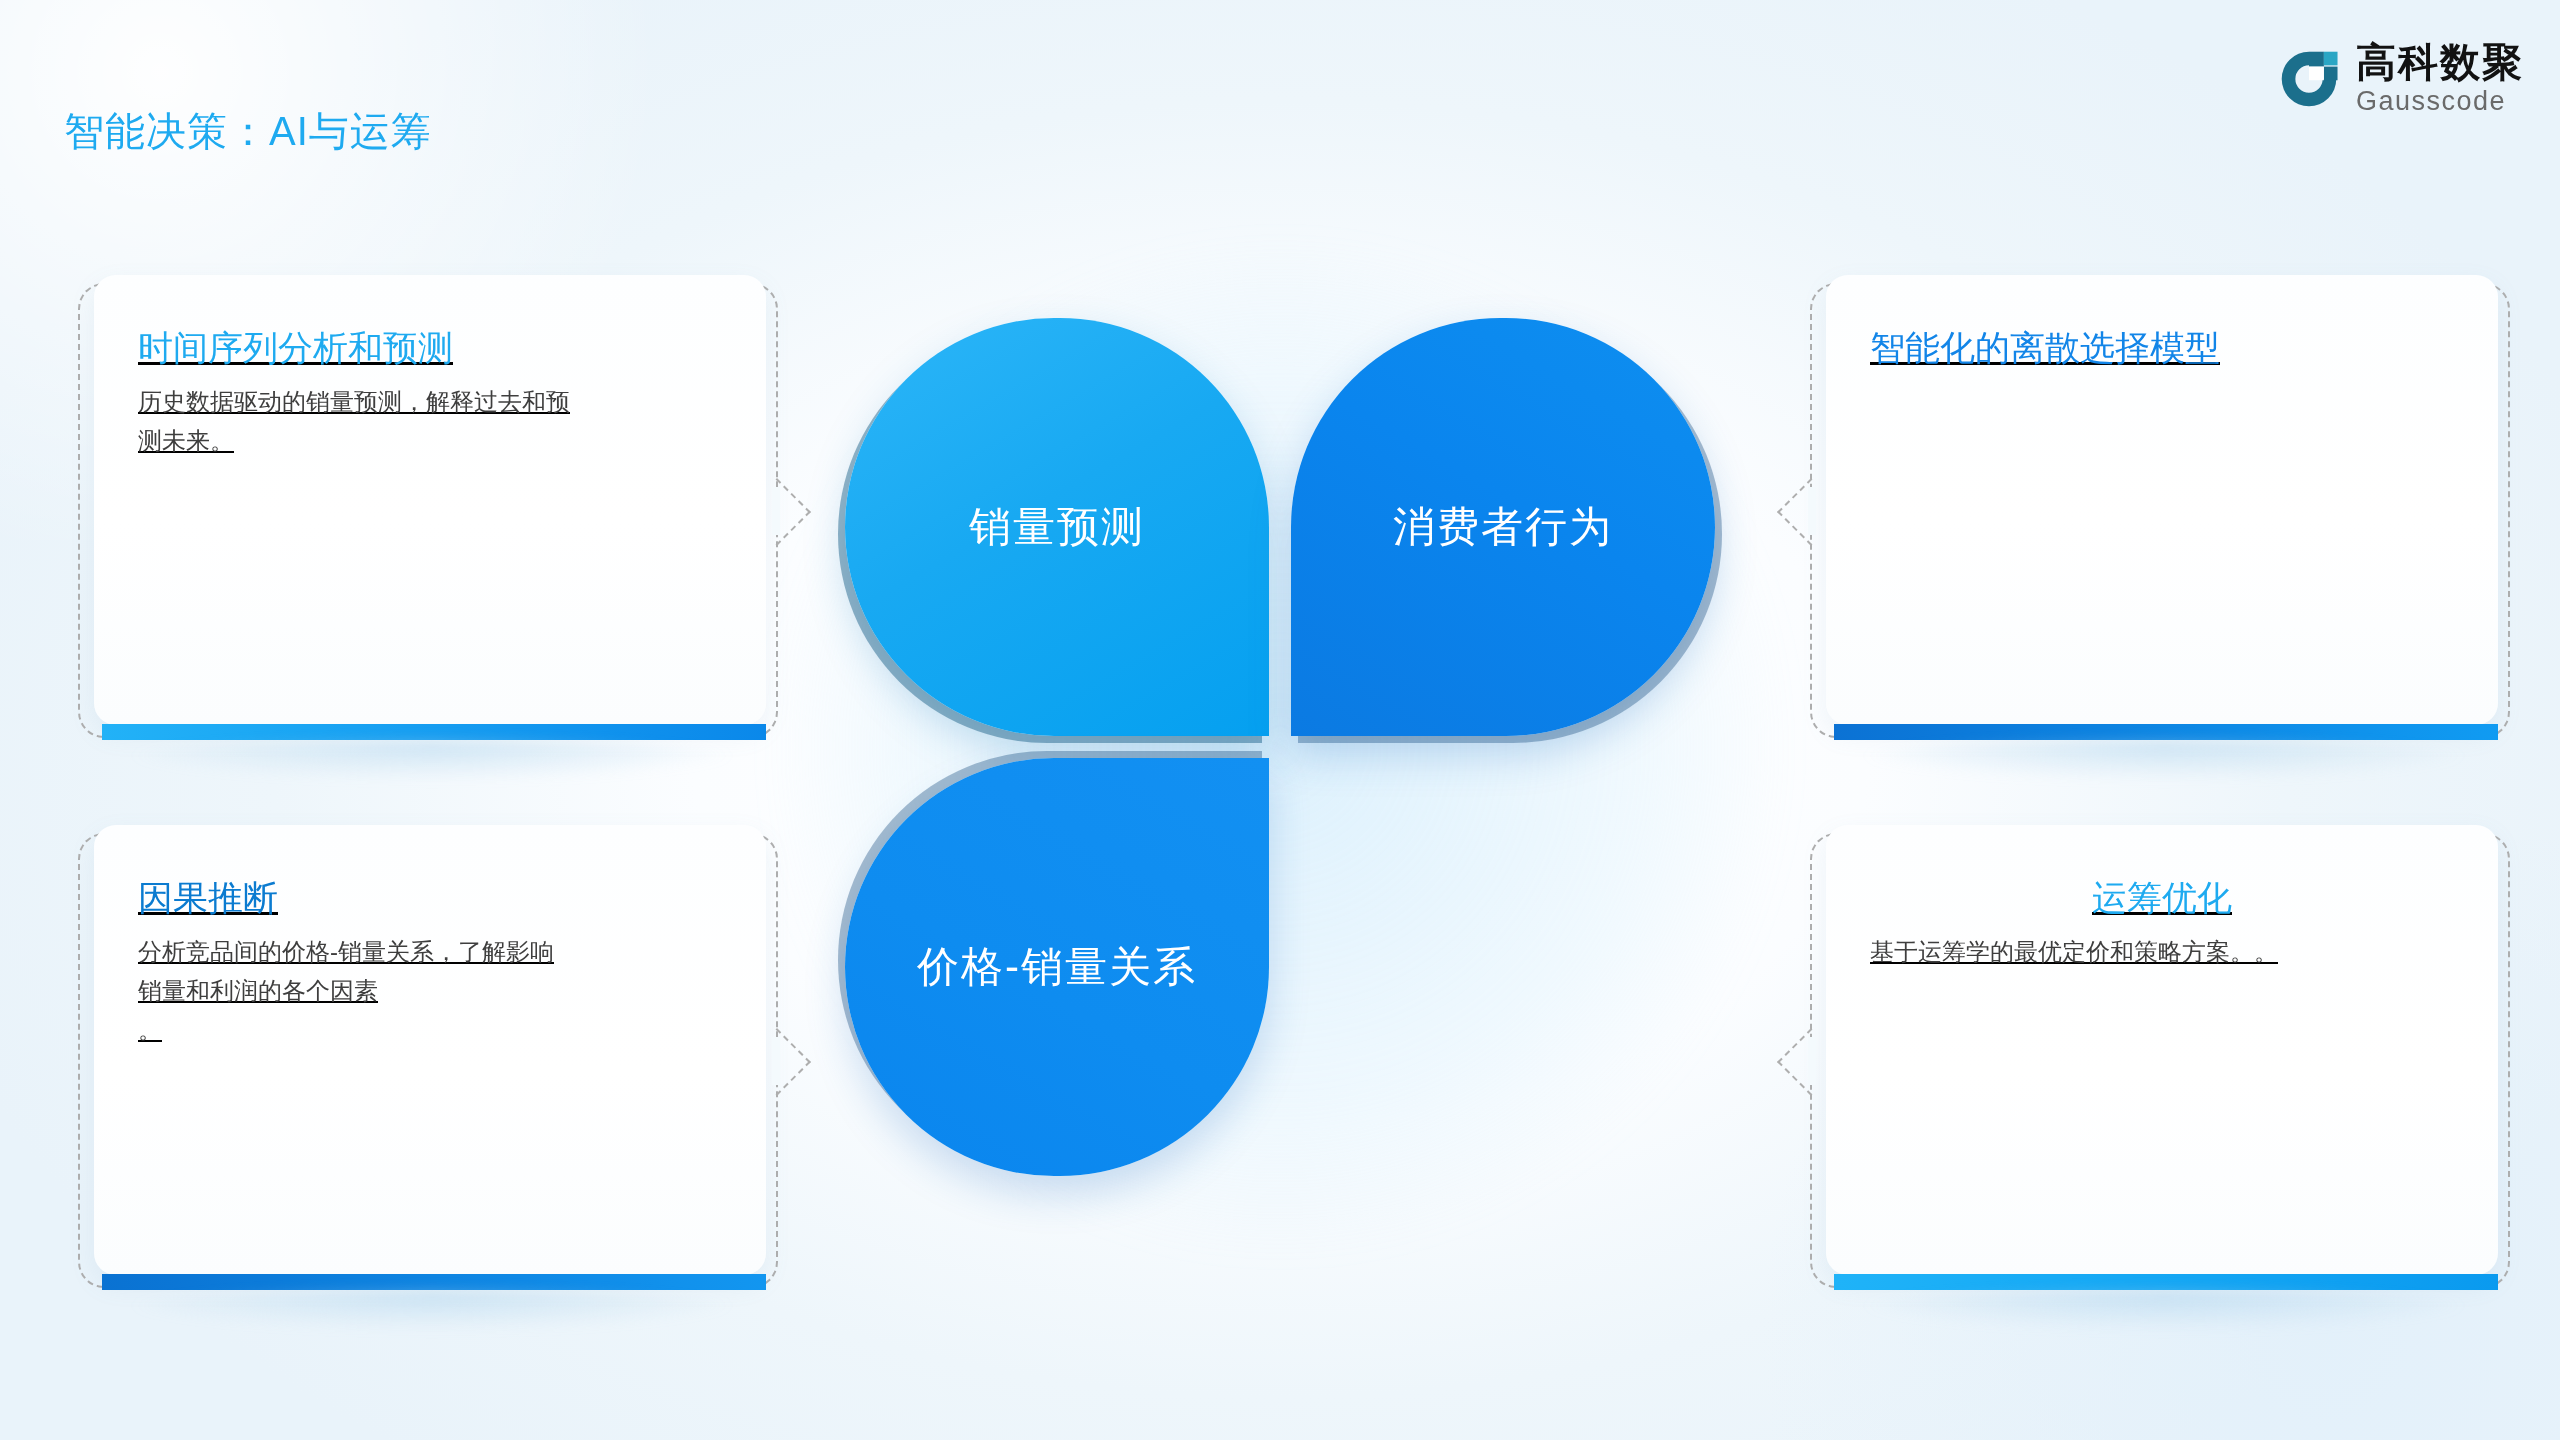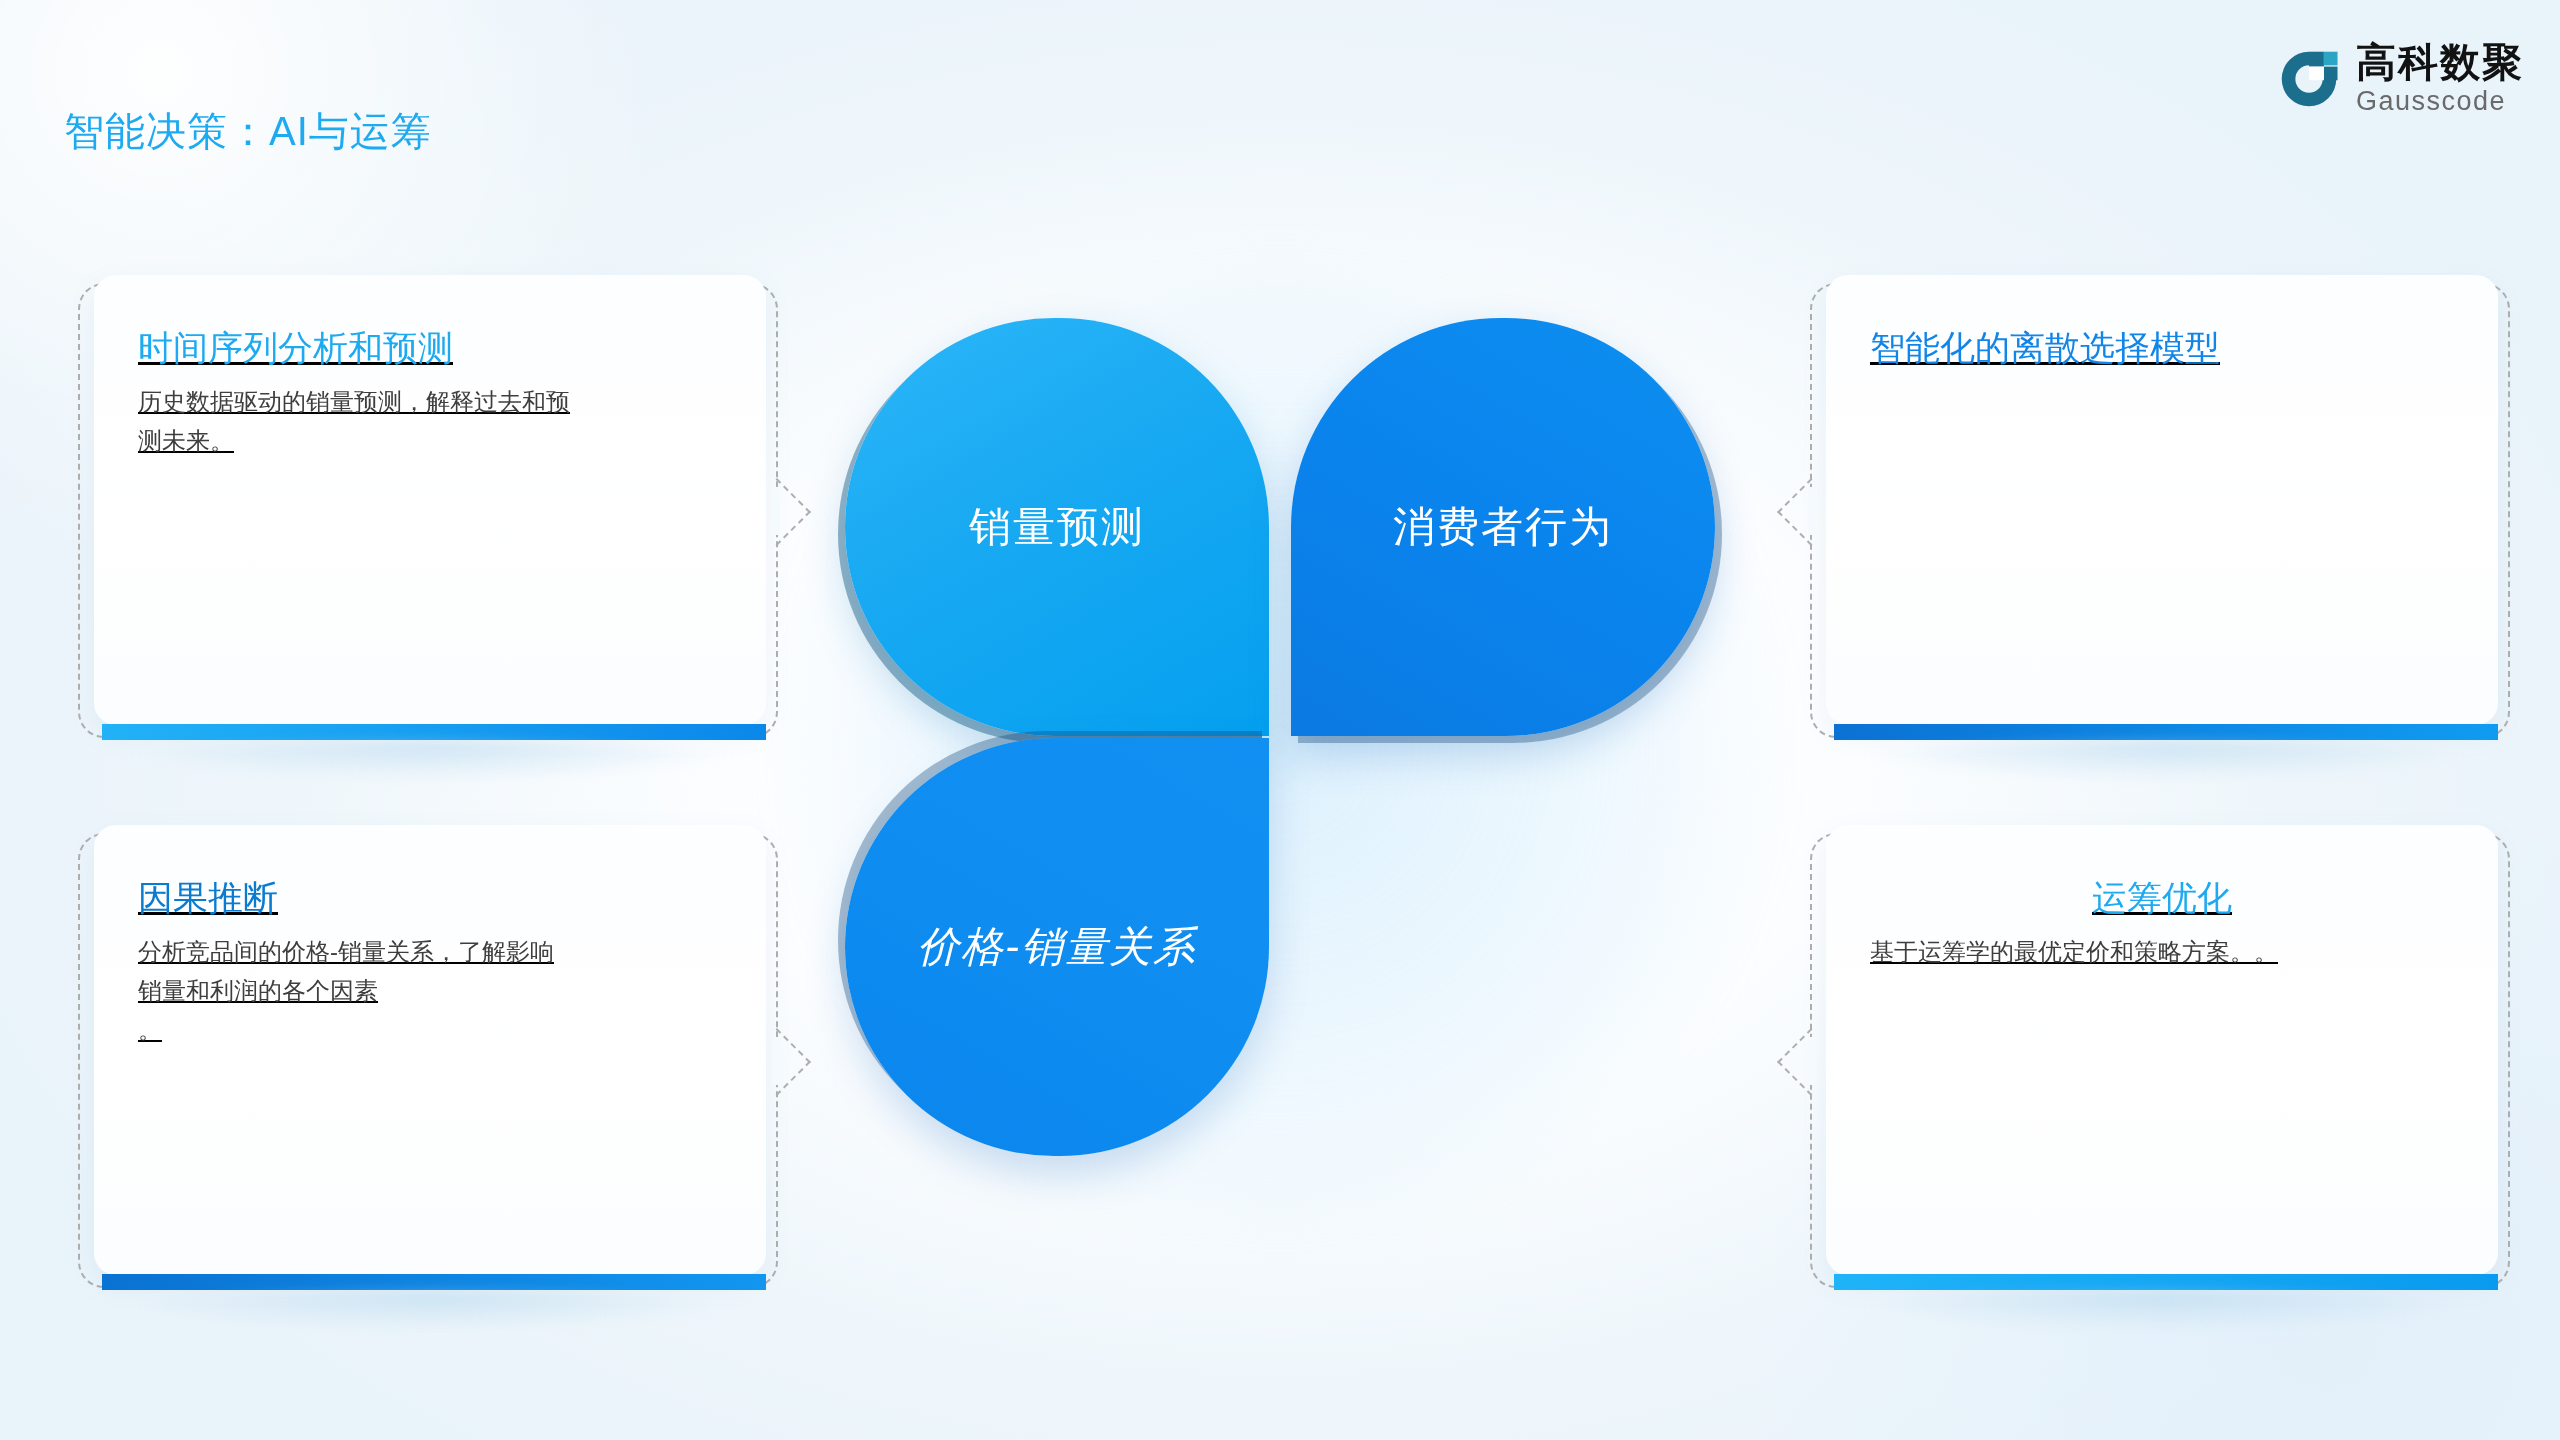--- a/index.html
+++ b/index.html
@@ -211,25 +211,24 @@
     background: linear-gradient(150deg, #2cb6f8 0%, #18a9f2 45%, #05a0f0 100%);
     box-shadow: -7px 7px 0 0 rgba(20,90,130,0.45), 0 18px 40px rgba(40,130,190,0.25);
   }
   .petal-tr {
     left: 446px; top: 0;
     border-radius: 212px 212px 212px 0;
     background: linear-gradient(210deg, #0e8ff0 0%, #0a85ee 45%, #0b7ae2 100%);
     box-shadow: 7px 7px 0 0 rgba(15,70,120,0.35), 0 18px 40px rgba(30,110,190,0.25);
   }
   .petal-bl {
-    left: 0; top: 420px;
+    left: 0; top: 440px;
     border-radius: 212px 0 212px 212px;
     background: linear-gradient(30deg, #0a85ee 0%, #0e8cf0 45%, #1290f2 100%);
     box-shadow: -7px -7px 0 0 rgba(15,70,120,0.35), 0 18px 40px rgba(30,110,190,0.22);
-    font-style: italic;
   }
   .petal-br {
     left: 446px; top: 440px;
     border-radius: 0 212px 212px 212px;
     background: linear-gradient(330deg, #19abf3 0%, #22b2f7 50%, #2cbaf9 100%);
     box-shadow: 7px -7px 0 0 rgba(20,90,130,0.42), 0 18px 40px rgba(40,130,190,0.22);
   }
 </style>
 </head>
 <body>

